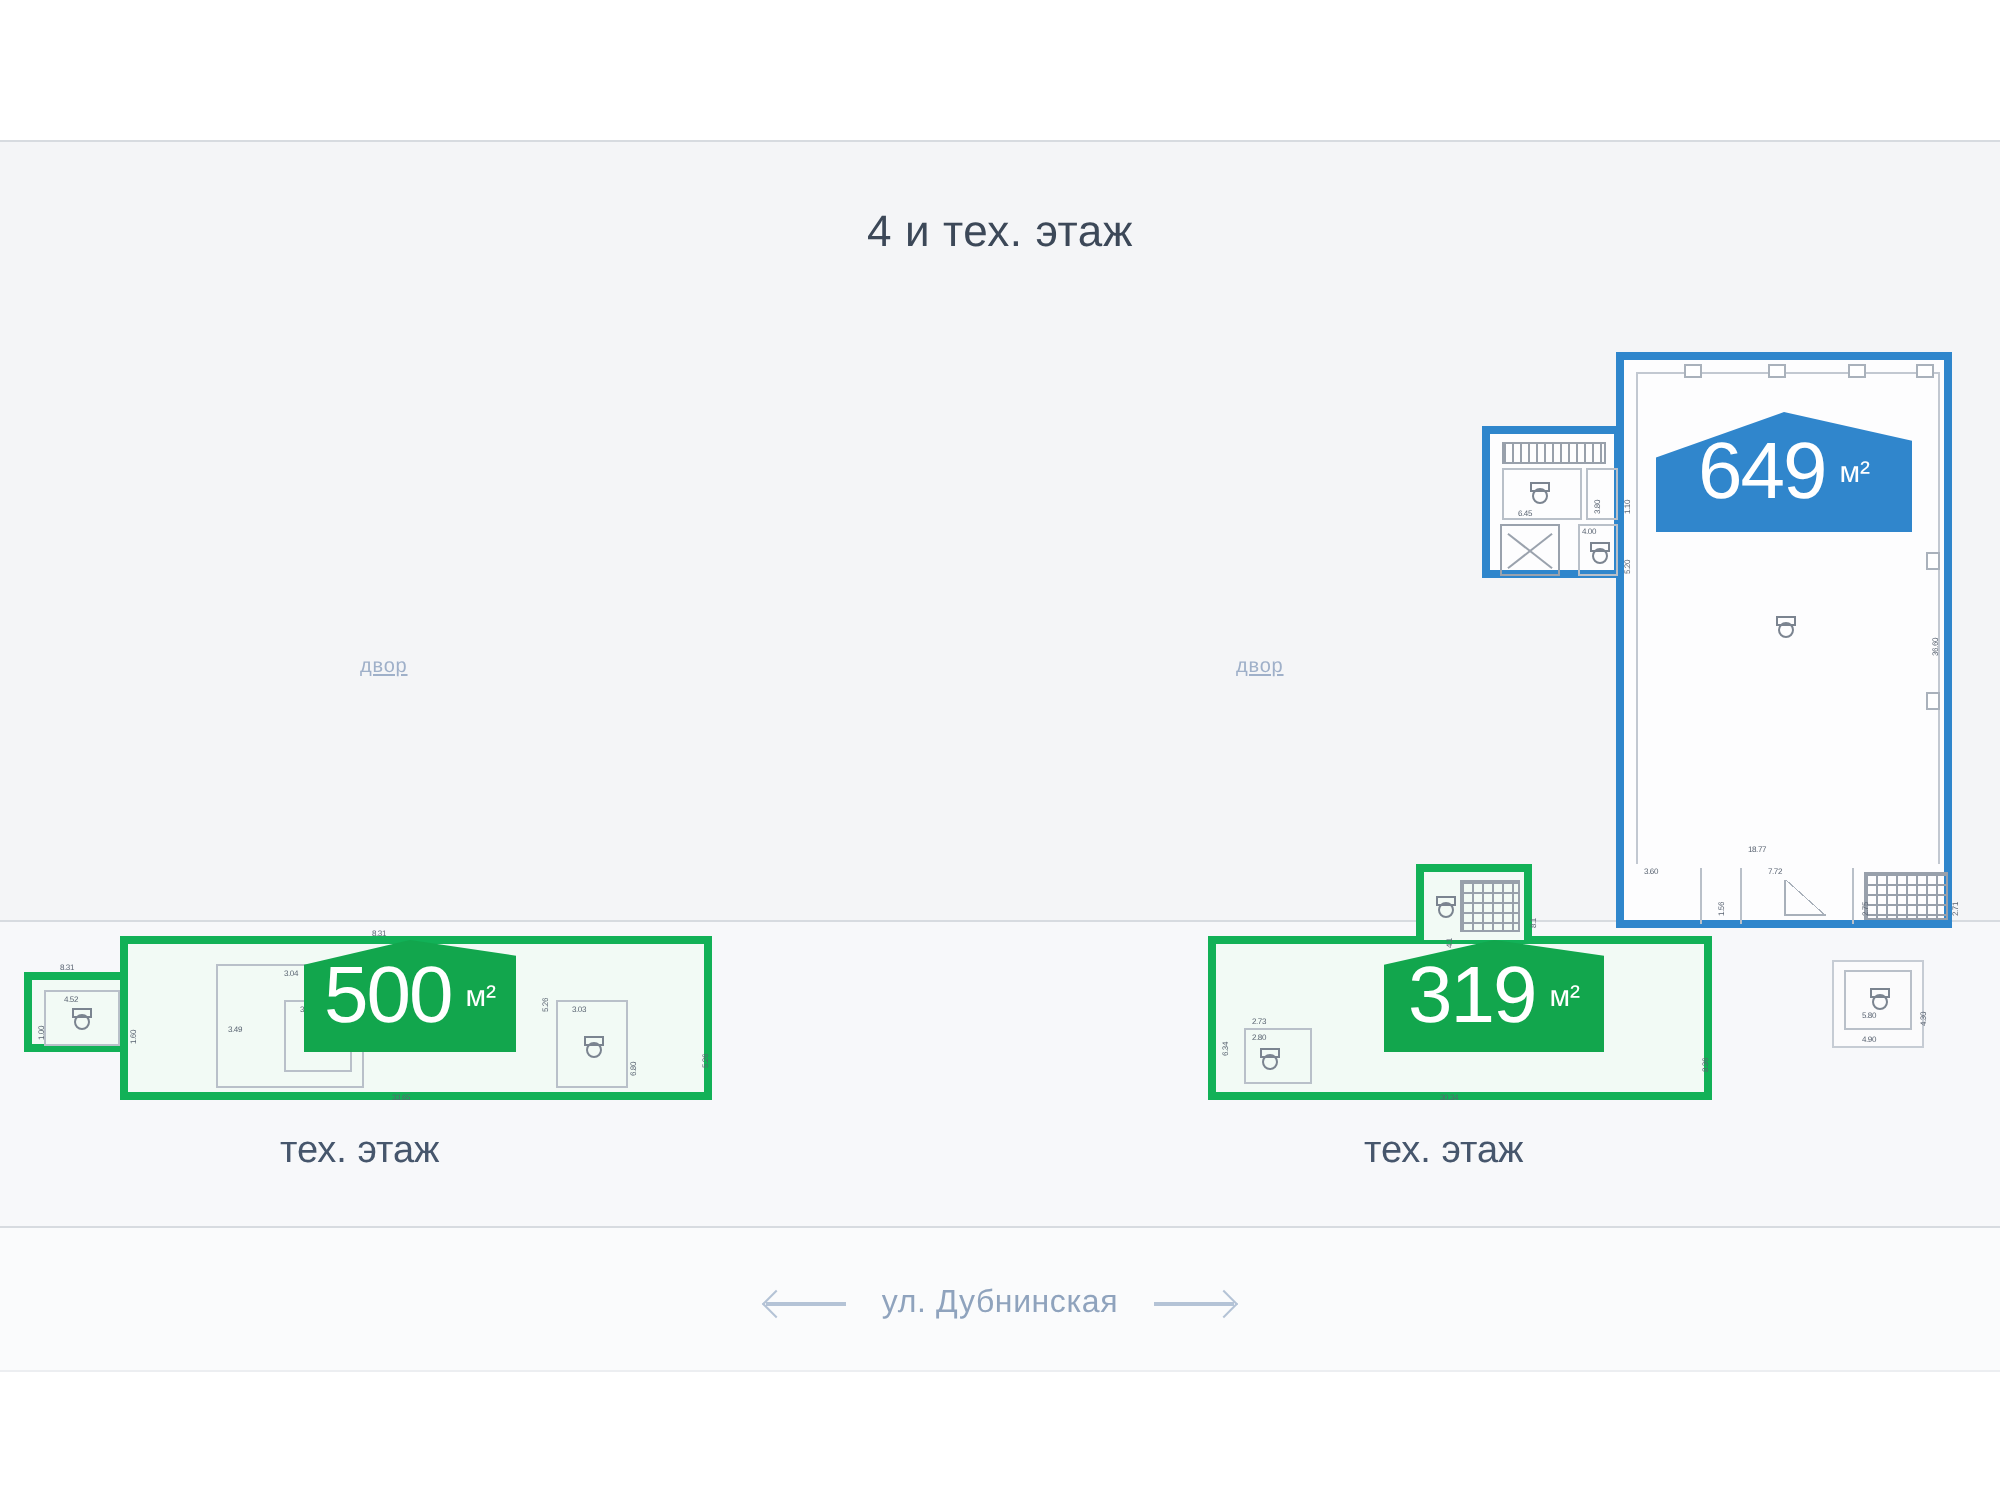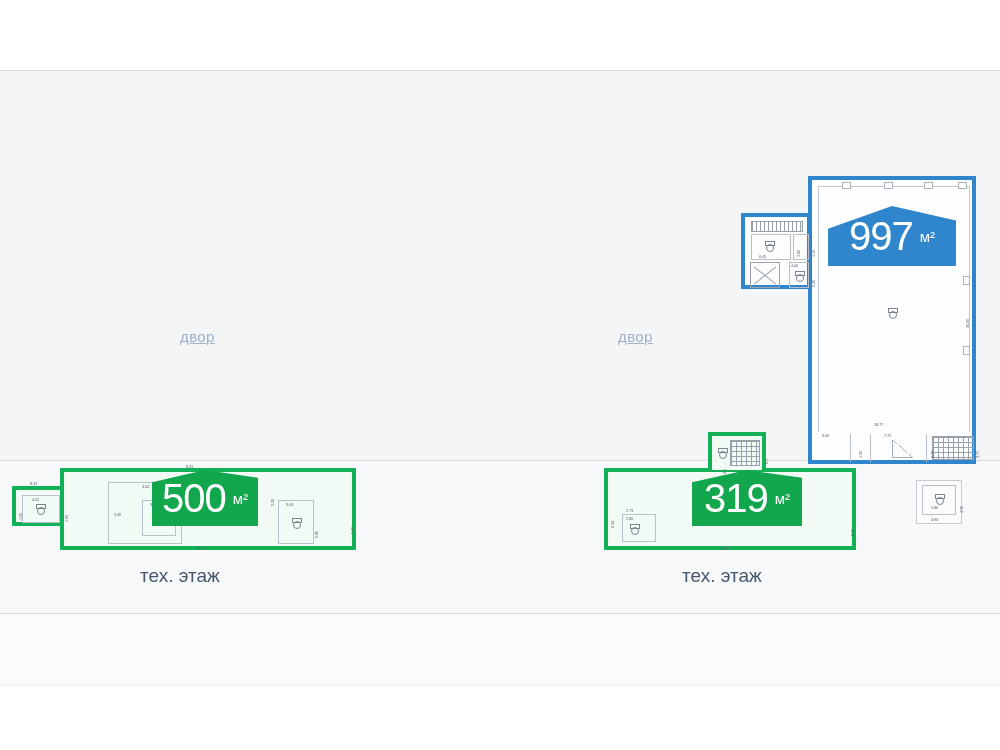--- a/index.html
+++ b/index.html
@@ -6,21 +6,21 @@
   body{width:1000px;height:750px;font-family:"Liberation Sans",sans-serif;overflow:hidden;}
   #stage{position:relative;width:1000px;height:750px;background:#ffffff;}
 
   
   .plot{position:absolute;left:0;width:1000px;background:#f5f6f8;}
   .band-main{top:70px;height:390px;background:#f4f5f7;}
   .band-walk{top:460px;height:153px;background:#f7f8fa;}
   .band-street{top:613px;height:72px;background:#fafbfc;}
   .hline{position:absolute;left:0;width:1000px;height:1px;background:#d7dbe0;}
 
-  .label{position:absolute;color:#9fb0c9;font-size:15px;letter-spacing:.4px;white-space:nowrap;text-decoration:underline;}
+  .label{position:absolute;color:#9fb0c9;font-size:10px;letter-spacing:.4px;white-space:nowrap;text-decoration:underline;}
   #title{position:absolute;top:103px;left:0;width:1000px;text-align:center;
          font-size:22px;color:#3c4858;letter-spacing:.3px;}
   .tech{position:absolute;font-size:19px;color:#46566c;white-space:nowrap;}
 
   
   #street{position:absolute;top:643px;left:0;width:1000px;display:flex;
           align-items:center;justify-content:center;gap:18px;}
   #street .nm{font-size:16px;color:#8fa3bd;letter-spacing:.3px;}
   .arw{width:40px;height:10px;position:relative;}
   .arw:before{content:"";position:absolute;top:4px;left:0;width:40px;height:1.5px;background:#b4c3d6;}
@@ -81,20 +81,21 @@
 <div id="stage">
 
   <div class="plot band-main"></div>
   <div class="plot band-walk"></div>
   <div class="plot band-street"></div>
   <div class="hline" style="top:70px;"></div>
   <div class="hline" style="top:460px;"></div>
   <div class="hline" style="top:613px;"></div>
   <div class="hline" style="top:685px;background:#eceef1;"></div>
 
+  <div id="title">4 и тех. этаж</div>
 
   <div class="label" style="top:328px;left:180px;">двор</div>
   <div class="label" style="top:328px;left:618px;">двор</div>
 
   <div class="shell blue" style="left:808px;top:176px;width:168px;height:288px;">
 
     <div class="room" style="left:6px;top:6px;width:152px;height:270px;border-color:#c2c8d1;"></div>
 
     <div class="wnd" style="left:30px;top:2px;width:7px;height:5px;"></div>
     <div class="wnd" style="left:72px;top:2px;width:7px;height:5px;"></div>
@@ -143,21 +144,21 @@
         <div class="bowl" style="left:1px;top:3px;"></div>
     </div>
     <div class="dim" style="left:14px;top:37px;">6.45</div>
     <div class="dim" style="left:46px;top:46px;">4.00</div>
     <div class="dim dimv" style="left:51px;top:40px;">3.80</div>
     <div class="dim dimv" style="left:66px;top:40px;">1.10</div>
     <div class="dim dimv" style="left:66px;top:70px;">5.20</div>
   </div>
 
   <div class="badge blue-b" style="left:828px;top:206px;width:128px;height:60px;">
-    <span class="num">997</span>
+    <span class="num">649</span>
     <span class="un">м²</span>
   </div>
 
   <div class="shell green" style="left:60px;top:468px;width:296px;height:82px;">
     <div class="room" style="left:44px;top:10px;width:74px;height:62px;"></div>
     <div class="room" style="left:78px;top:28px;width:34px;height:36px;"></div>
     <div class="fix" style="left:90px;top:38px;">
       <div class="tank" style="left:0;top:0;"></div>
         <div class="bowl" style="left:1px;top:3px;"></div>
     </div>
@@ -231,14 +232,19 @@
     <div class="room" style="left:5px;top:4px;width:34px;height:30px;"></div>
     <div class="fix" style="left:18px;top:13px;">
       <div class="tank" style="left:0;top:0;"></div>
         <div class="bowl" style="left:1px;top:3px;"></div>
     </div>
     <div class="dim" style="left:14px;top:24px;">5.80</div>
     <div class="dim" style="left:14px;top:36px;">4.90</div>
     <div class="dim dimv" style="left:42px;top:32px;">4.30</div>
   </div>
 
+  <div id="street">
+    <span class="arw l"></span>
+    <span class="nm">ул. Дубнинская</span>
+    <span class="arw r"></span>
+  </div>
 
 </div>
 
 </body></html>

